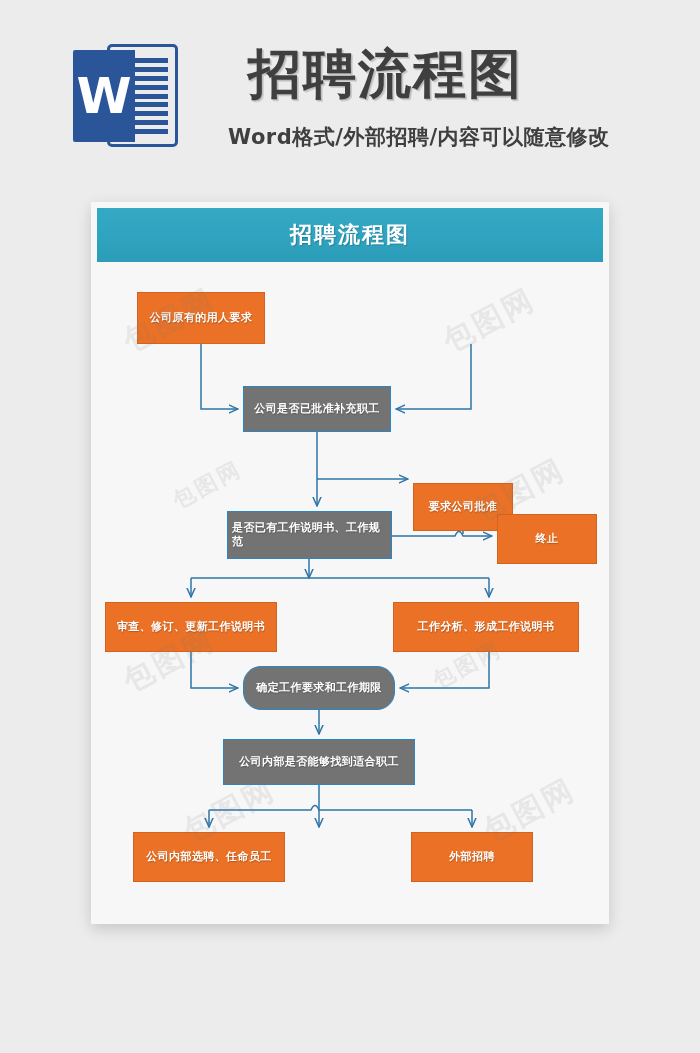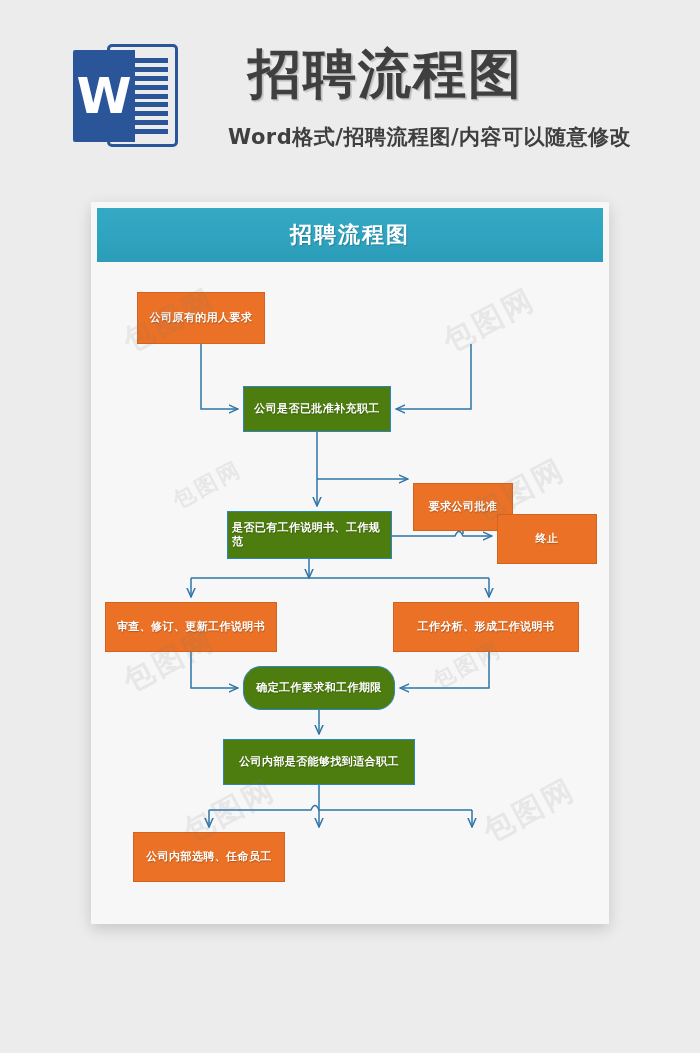--- a/index.html
+++ b/index.html
@@ -151,21 +151,21 @@
     letter-spacing: 0.4px;
     line-height: 14px;
     padding: 2px 4px;
     text-shadow: 0.5px 0.5px 1px rgba(0,0,0,0.25);
   }
   .node.orange {
     background: #ea7125;
     border: 1px solid #d2641d;
   }
   .node.blue {
-    background: #4d7c0f;
+    background: #737373;
     border: 1px solid #2a85c4;
   }
 
   
   .wm-layer {
     position: absolute;
     left: 0; top: 0;
     width: 700px; height: 1053px;
     pointer-events: none;
     overflow: hidden;
@@ -198,21 +198,21 @@
         <i></i>
         <i></i>
         <i></i>
     </div>
     <div class="wblock"></div>
     <div class="wletter">W</div>
   </div>
 
   <div class="promo-title">招聘流程图</div>
 
-  <div class="promo-sub">Word格式/招聘流程图/内容可以随意修改</div>
+  <div class="promo-sub">Word格式/外部招聘/内容可以随意修改</div>
 </div>
 
 <div class="doc-page">
 
   <div class="doc-banner">招聘流程图</div>
 
   <div class="flow-canvas">
 
     <svg class="flow-svg" viewBox="0 0 506 656">
       <defs>
@@ -266,20 +266,21 @@
     <div class="node orange" style="left:8px; top:340px; width:172px; height:50px;">审查、修订、更新工作说明书</div>
 
     <div class="node orange" style="left:296px; top:340px; width:186px; height:50px;">工作分析、形成工作说明书</div>
 
     <div class="node blue" style="left:146px; top:404px; width:152px; height:44px;border-radius:18px;">确定工作要求和工作期限</div>
 
     <div class="node blue" style="left:126px; top:477px; width:192px; height:46px;">公司内部是否能够找到适合职工</div>
 
     <div class="node orange" style="left:36px; top:570px; width:152px; height:50px;">公司内部选聘、任命员工</div>
 
+    <div class="node orange" style="left:314px; top:570px; width:122px; height:50px;">外部招聘</div>
 
   </div>
 </div>
 
 <div class="wm-layer">
   <div class="wm" style="left:120px; top:300px;">包图网</div>
   <div class="wm" style="left:440px; top:300px;">包图网</div>
   <div class="wm small" style="left:170px; top:470px;">包图网</div>
   <div class="wm" style="left:470px; top:470px;">包图网</div>
   <div class="wm" style="left:120px; top:640px;">包图网</div>

